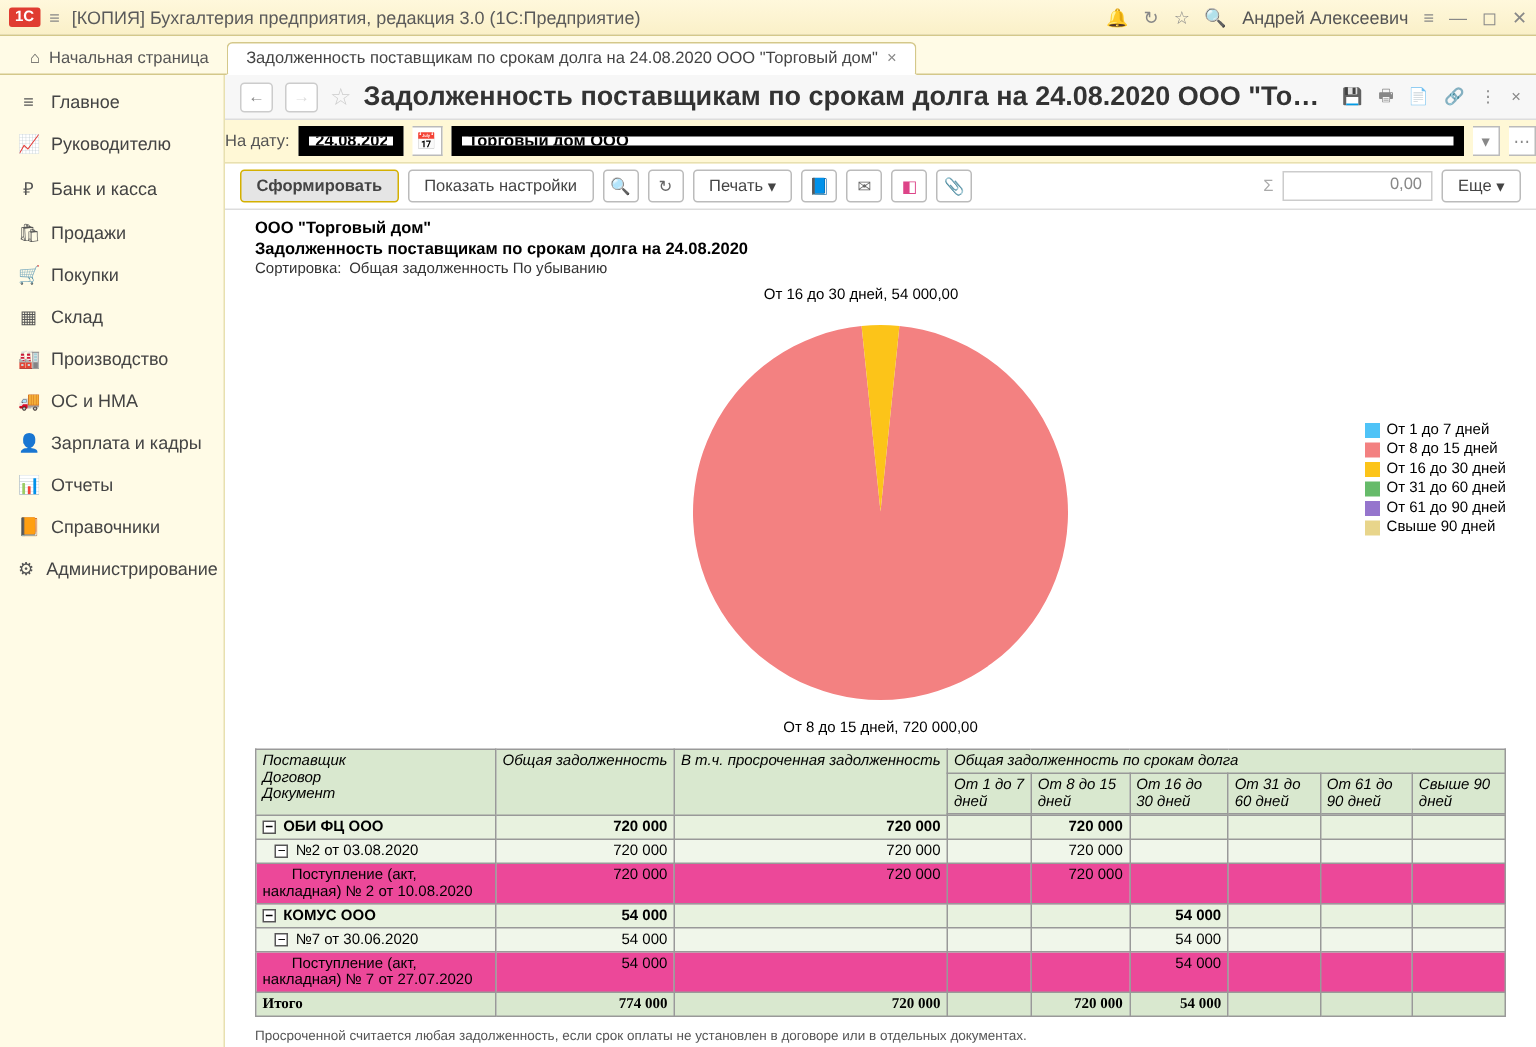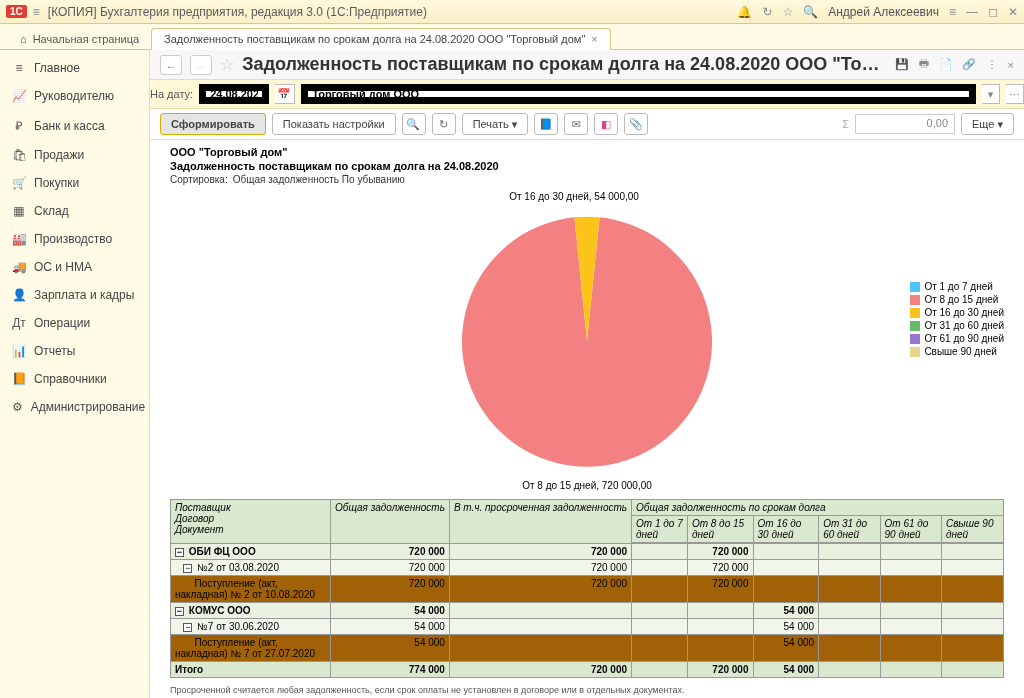--- a/index.html
+++ b/index.html
@@ -250,22 +250,22 @@
   }
   table.rep th {
     background: #d9e8cf;
     font-weight: normal;
     font-style: italic;
   }
   table.rep th.desc-col { width: 160px; }
   table.rep td.num, table.rep th.num { text-align: right; white-space: nowrap; }
   tr.sup td { background: #e8f2df; font-weight: bold; }
   tr.con td { background: #f0f6ea; }
-  tr.doc td { background: #a16207; }
-  tr.total td { background: #d9e8cf; font-weight: bold; }
+  tr.doc td { background: #ec4899; }
+  tr.total td { background: #d9e8cf; font-weight: bold; font-family: Liberation Serif, serif; }
   .tree-toggle {
     display: inline-block;
     width: 9px; height: 9px;
     border: 1px solid #555;
     line-height: 7px;
     text-align: center;
     font-size: 9px;
     margin-right: 2px;
     cursor: pointer;
     background: #fff;
@@ -339,24 +339,20 @@
         <span class="nav-icon">🏭</span>
         <span>Производство</span>
       </div>
       <div class="nav-item">
         <span class="nav-icon">🚚</span>
         <span>ОС и НМА</span>
       </div>
       <div class="nav-item">
         <span class="nav-icon">👤</span>
         <span>Зарплата и кадры</span>
-      </div>
-      <div class="nav-item">
-        <span class="nav-icon">Дт</span>
-        <span>Операции</span>
       </div>
       <div class="nav-item">
         <span class="nav-icon">📊</span>
         <span>Отчеты</span>
       </div>
       <div class="nav-item">
         <span class="nav-icon">📙</span>
         <span>Справочники</span>
       </div>
       <div class="nav-item">

